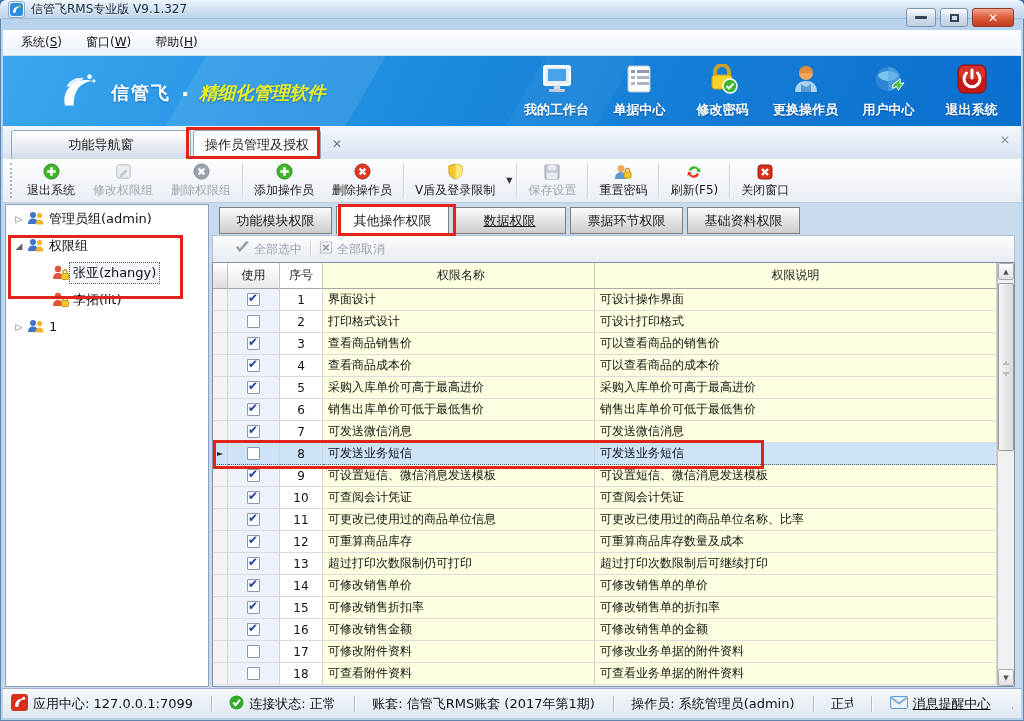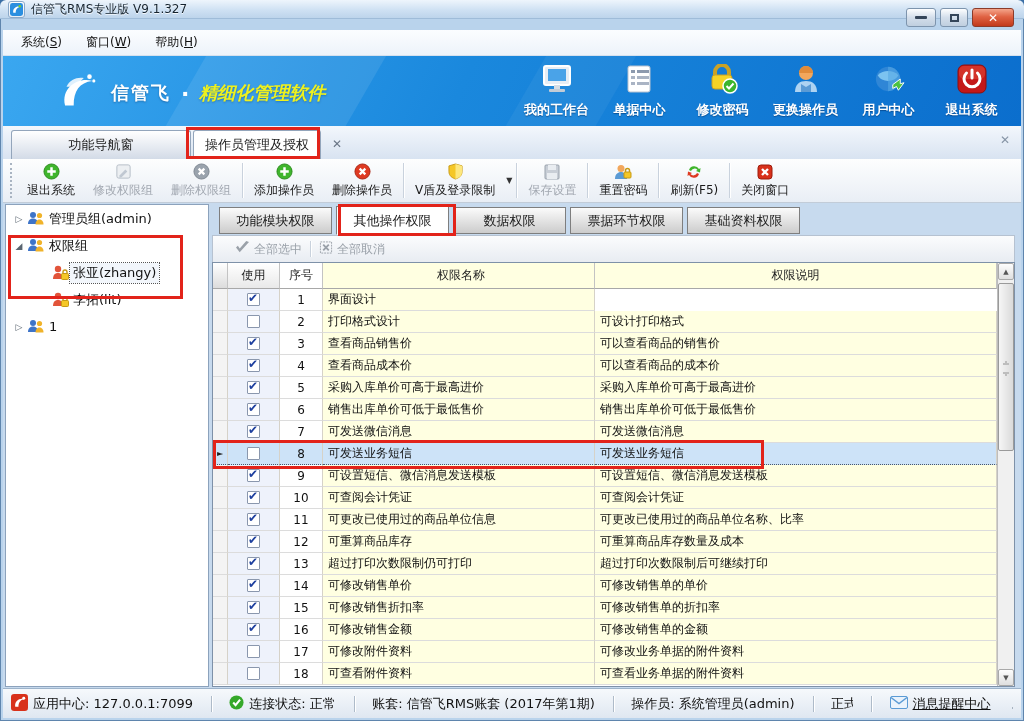--- a/index.html
+++ b/index.html
@@ -381,21 +381,21 @@
         </div>
       </div>
     <div class="rightpanel">
       <div class="tabstrip2">
           <div class="ptab" style="left: 7px;">
             <span>功能模块权限</span>
           </div>
           <div class="ptab active" style="left: 124px;">
             <span>其他操作权限</span>
           </div>
-          <div class="ptab" style="left: 241px;">
+          <div class="ptab" style="left: 241px; text-decoration: underline;">
             <span>数据权限</span>
           </div>
           <div class="ptab" style="left: 358px;">
             <span>票据环节权限</span>
           </div>
           <div class="ptab" style="left: 475px;">
             <span>基础资料权限</span>
           </div>
         </div>
       <div class="subbar">
@@ -425,20 +425,21 @@
             <div class="th c-desc" style="flex:1;justify-content:center;padding:0;">权限说明</div>
           </div>
           <div>
               <div class="trow">
                 <div class="td c-ind"></div>
                 <div class="td c-cb">
                   <span class="cb checked"></span>
                 </div>
                 <div class="td c-no">1</div>
                 <div class="td c-name">界面设计</div>
+                <div class="td c-desc">可设计操作界面</div>
               </div>
               <div class="trow">
                 <div class="td c-ind"></div>
                 <div class="td c-cb">
                   <span class="cb"></span>
                 </div>
                 <div class="td c-no">2</div>
                 <div class="td c-name">打印格式设计</div>
                 <div class="td c-desc">可设计打印格式</div>
               </div>

